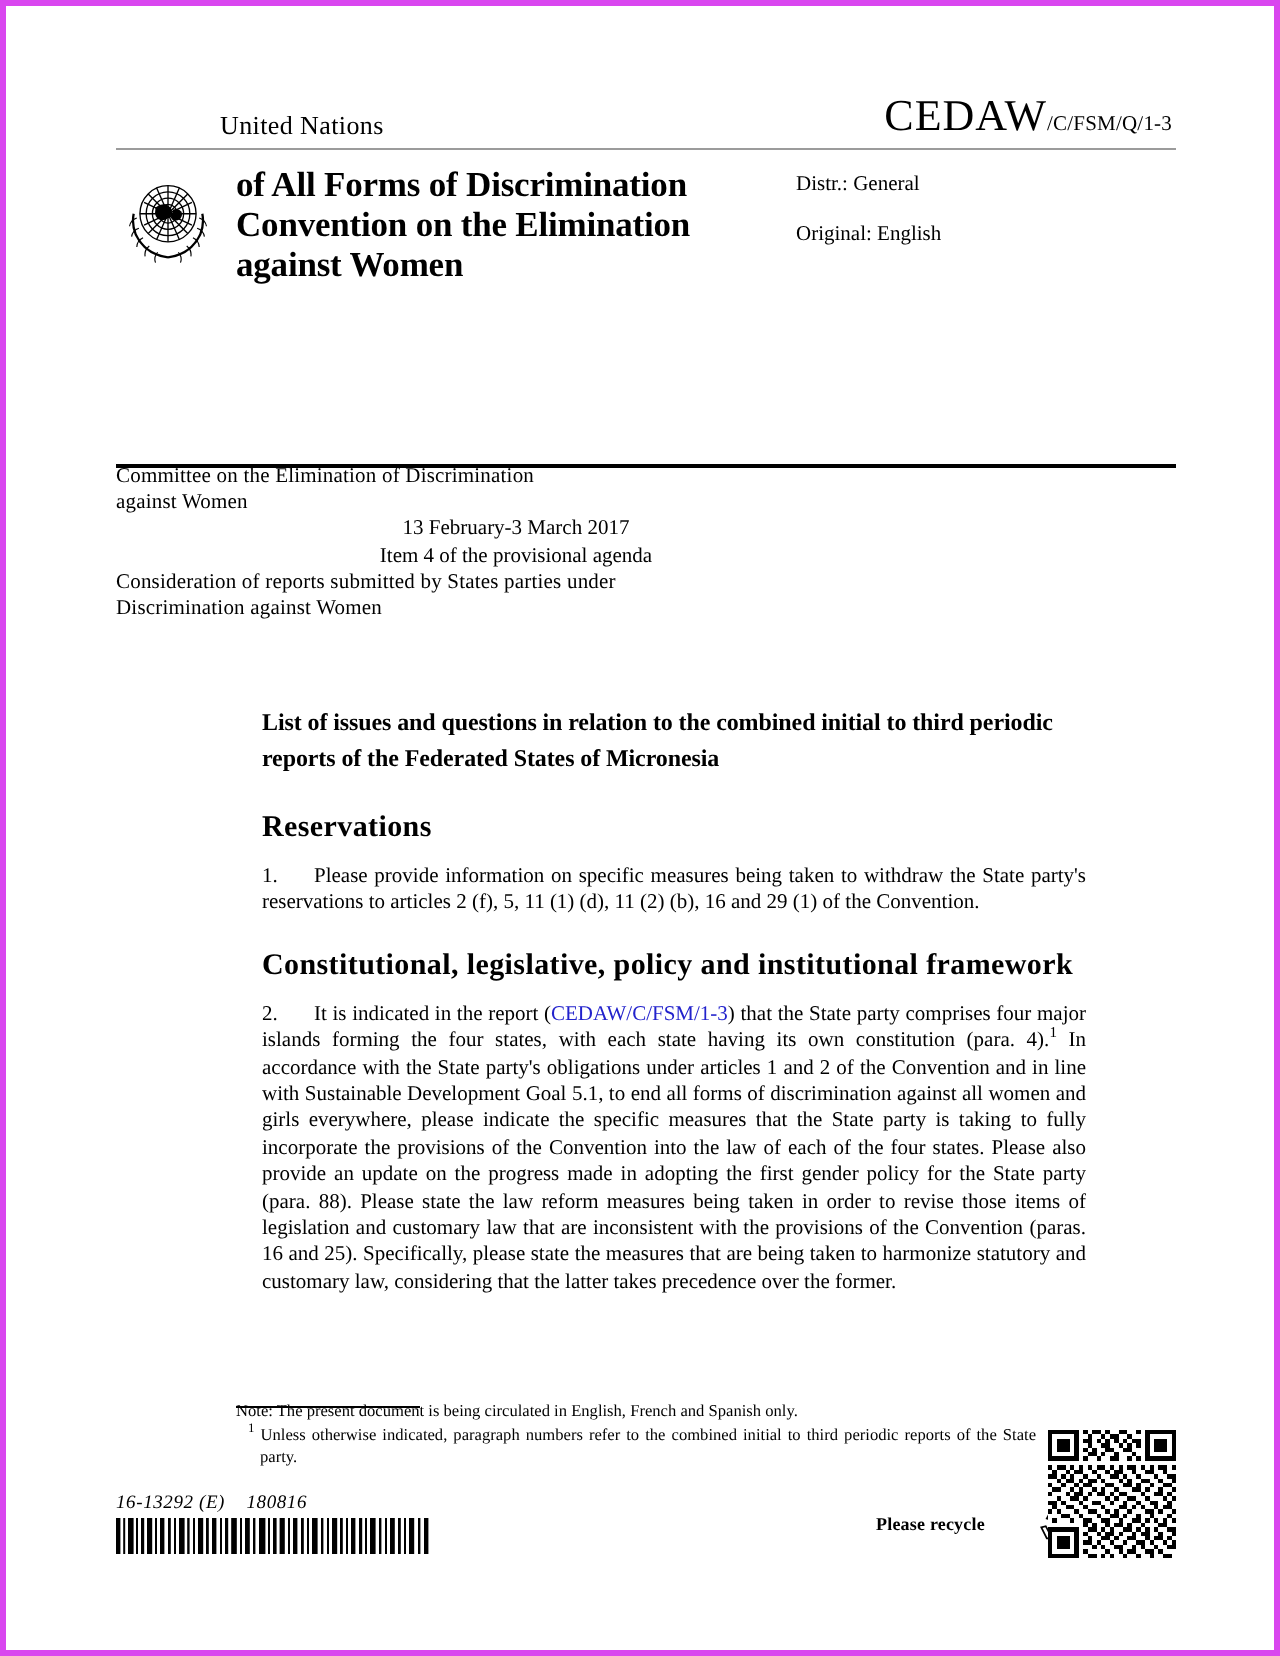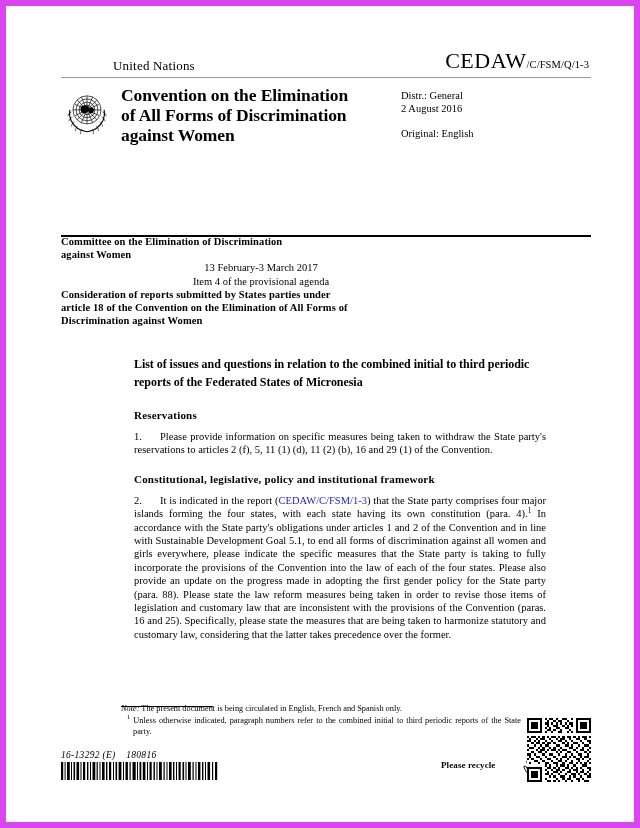--- a/index.html
+++ b/index.html
@@ -11,21 +11,21 @@
   body {
     font-family: "Liberation Serif", "DejaVu Serif", serif;
     color: #000000;
   }
   .page {
     position: relative;
     width: 640px;
     height: 828px;
     box-sizing: border-box;
     background: #ffffff;
-    border: 6px solid #d946ef;
+    border: 3px solid #d946ef;
     overflow: hidden;
   }
 
   
   .masthead {
     position: absolute;
     left: 55px;
     top: 46px;
     width: 530px;
   }
@@ -103,21 +103,21 @@
   }
   .committee {
     position: absolute;
     left: 55px;
     top: 229px;
     width: 400px;
     font-size: 10.5px;
     line-height: 13.2px;
   }
   .committee .b {
-    font-weight: bold;
+    font-weight: normal;
     letter-spacing: 0.1px;
   }
   .committee .n {
     font-weight: normal;
     text-align: center;
   }
 
   
   .content {
     position: absolute;
@@ -126,21 +126,21 @@
     width: 412px;
   }
   h1.doc-title {
     font-size: 12px;
     line-height: 17.5px;
     font-weight: bold;
     margin: 0 0 18px 0;
     letter-spacing: -0.05px;
   }
   h2.section-head {
-    font-size: 11px;
+    font-size: 15px;
     font-weight: bold;
     margin: 0 0 9px 0;
     letter-spacing: 0.2px;
   }
   h2.section-head.spaced {
     margin-top: 16px;
   }
   p.para {
     font-size: 10.5px;
     line-height: 13.4px;
@@ -173,21 +173,20 @@
   }
   .footnotes {
     position: absolute;
     left: 115px;
     top: 697px;
     width: 400px;
     font-size: 8.3px;
     line-height: 11.2px;
   }
   .footnotes .note-label {
-    font-style: italic;
   }
   .footnotes .fn-item {
     margin-top: 1px;
     padding-left: 12px;
     text-indent: -6px;
     text-align: justify;
   }
   .footnotes .fn-mark {
     font-size: 6.5px;
     vertical-align: super;
@@ -280,43 +279,41 @@
               <path d="M80 48 q6 2 7 8"></path>
             <path d="M78 58 q6 2 7 8"></path>
               <path d="M74 67 q6 3 6 9"></path>
             <path d="M68 75 q5 4 4 10"></path>
               <path d="M60 81 q4 5 2 10"></path>
           </g>
         </svg>
       </div>
 
       <div class="title-col">
+        <div class="conv-title">of All Forms of Discrimination</div>
         <div class="conv-title">Convention on the Elimination</div>
-        <div class="conv-title">of All Forms of Discrimination</div>
         <div class="conv-title">against Women</div>
       </div>
 
       <div class="distr-col">
         <div>Distr.: General</div>
-        <div>2 August 2016</div>
         <div class="distr-gap"></div>
         <div>Original: English</div>
       </div>
     </div>
   </div>
 
   <hr class="rule-thick">
 
   <div class="committee">
     <div class="b">Committee on the Elimination of Discrimination</div>
     <div class="b">against Women</div>
     <div class="n">13 February-3 March 2017</div>
     <div class="n">Item 4 of the provisional agenda</div>
     <div class="b">Consideration of reports submitted by States parties under</div>
-    <div class="b">article 18 of the Convention on the Elimination of All Forms of</div>
     <div class="b">Discrimination against Women</div>
   </div>
 
   <div class="content">
     <h1 class="doc-title">List of issues and questions in relation to the combined initial to third periodic reports of the Federated States of Micronesia</h1>
 
     <h2 class="section-head">Reservations</h2>
     <p class="para">
       <span class="num">1.</span><span>Please provide information on specific measures being taken to withdraw the State party's reservations to articles 2 (f), 5, 11 (1) (d), 11 (2) (b), 16 and 29 (1) of the Convention.</span>
     </p>

